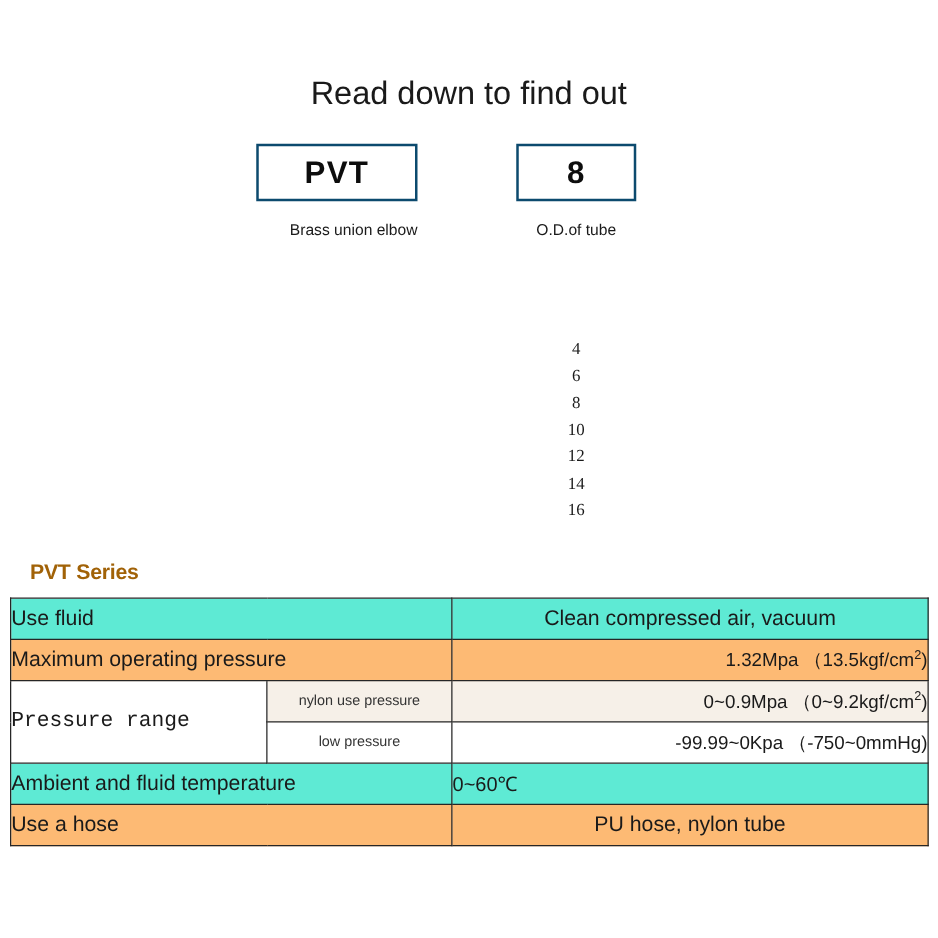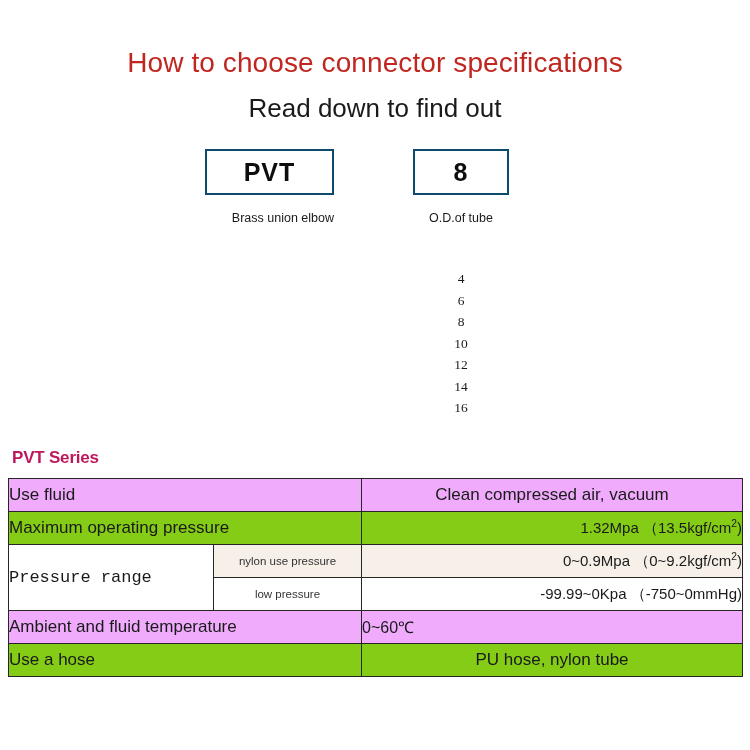--- a/index.html
+++ b/index.html
@@ -104,47 +104,47 @@
   .size-list .size-item {
     font-size: 13.5px;
     line-height: 21.5px;
     color: #1a1a1a;
     font-family: "Liberation Serif", serif;
   }
 
   
   .series-label {
     position: absolute;
-    left: 12px;
+    left: 24px;
     top: 448px;
     font-size: 17px;
     font-weight: bold;
-    color: #be185d;
+    color: #a16207;
     letter-spacing: -0.2px;
   }
 
   
   .spec-table {
     position: absolute;
     left: 8px;
     top: 478px;
     width: 734px;
     border-collapse: collapse;
     table-layout: fixed;
   }
   .spec-table td {
     border: 1px solid #262626;
     padding: 0;
     vertical-align: middle;
   }
   .row-shaded td {
-    background: #f0abfc;
+    background: #5eead4;
   }
   .row-plain td {
-    background: #84cc16;
+    background: #fdba74;
   }
   td.shaded-cell { background: #F6F0E8 !important; }
   td.plain-cell  { background: #ffffff !important; }
 
   .cell-label {
     font-size: 17px;
     color: #1a1a1a;
     padding: 0 0 0 10px;
     height: 32px;
   }
@@ -178,21 +178,20 @@
     color: #1a1a1a;
     padding: 0 0 0 10px;
     font-family: Liberation Mono, monospace;
   }
   sup { font-size: 0.68em; vertical-align: super; line-height: 0; }
 </style>
 </head>
 <body>
 
 <div class="header">
-  <h1 class="main-title">How to choose connector specifications</h1>
   <div class="subtitle">Read down to find out</div>
 </div>
 
 <div class="code-row">
   <div class="code-box" id="box-series">
     <span class="code-text">PVT</span>
   </div>
   <div class="code-box" id="box-od">
     <span class="code-text">8</span>
   </div>

